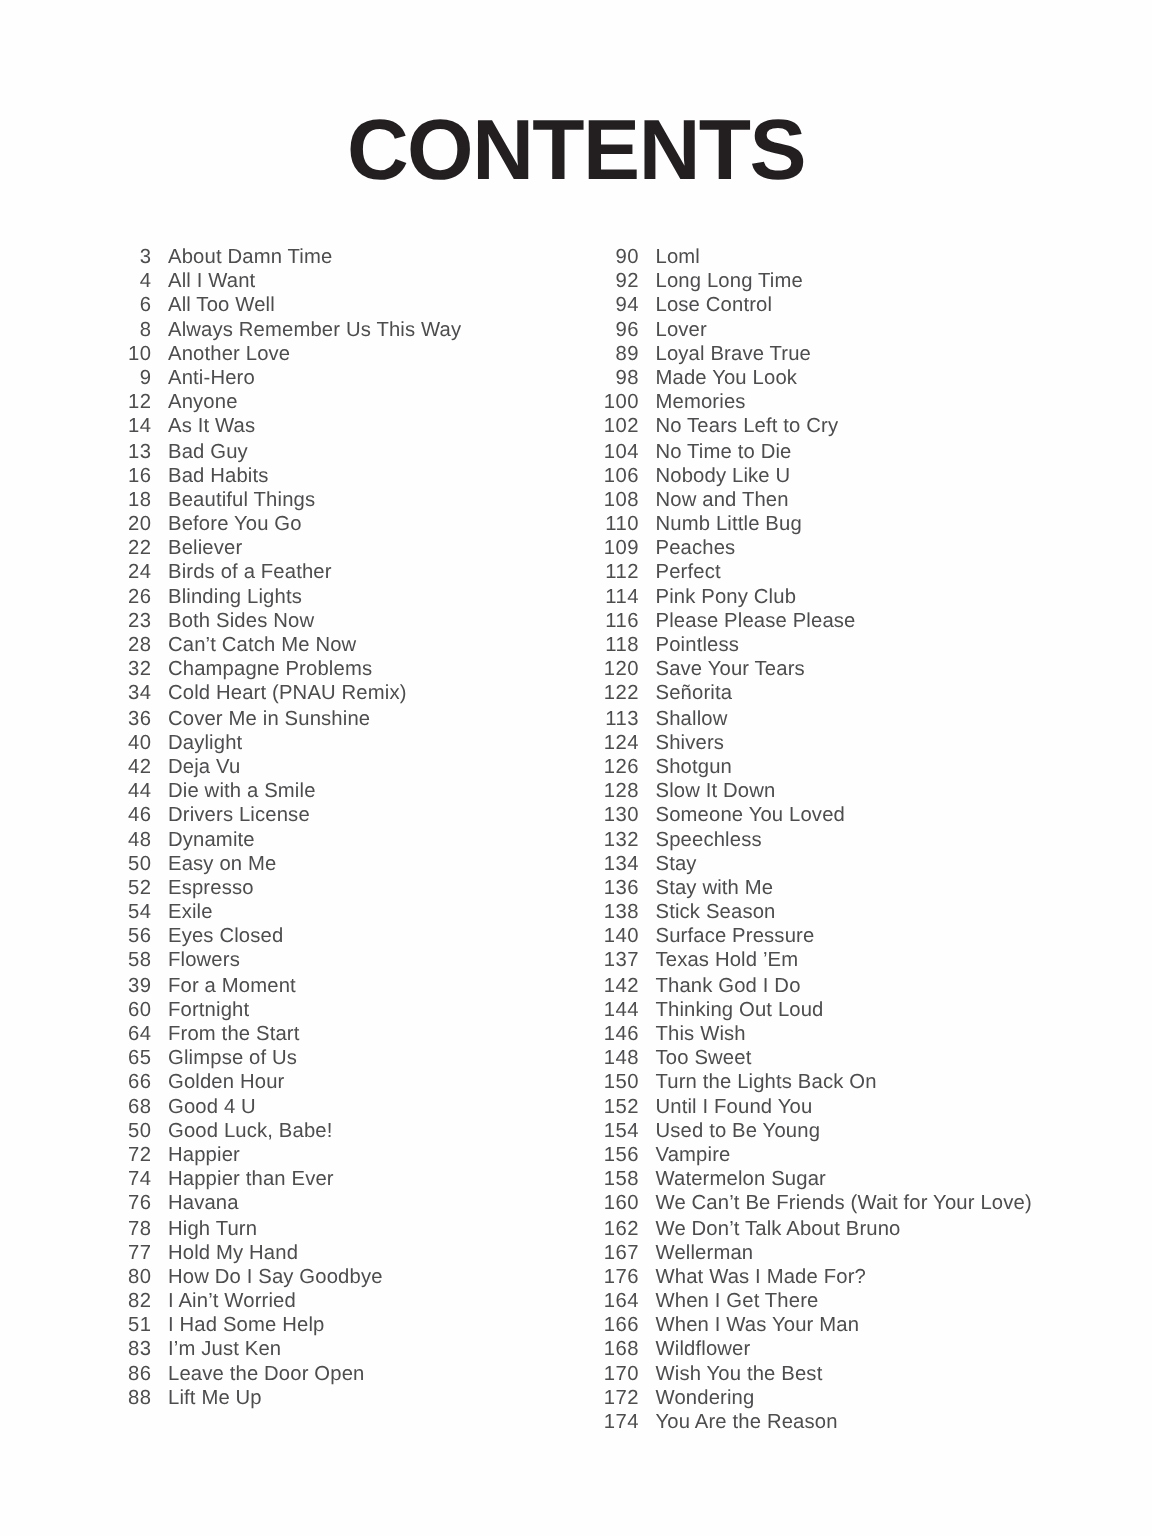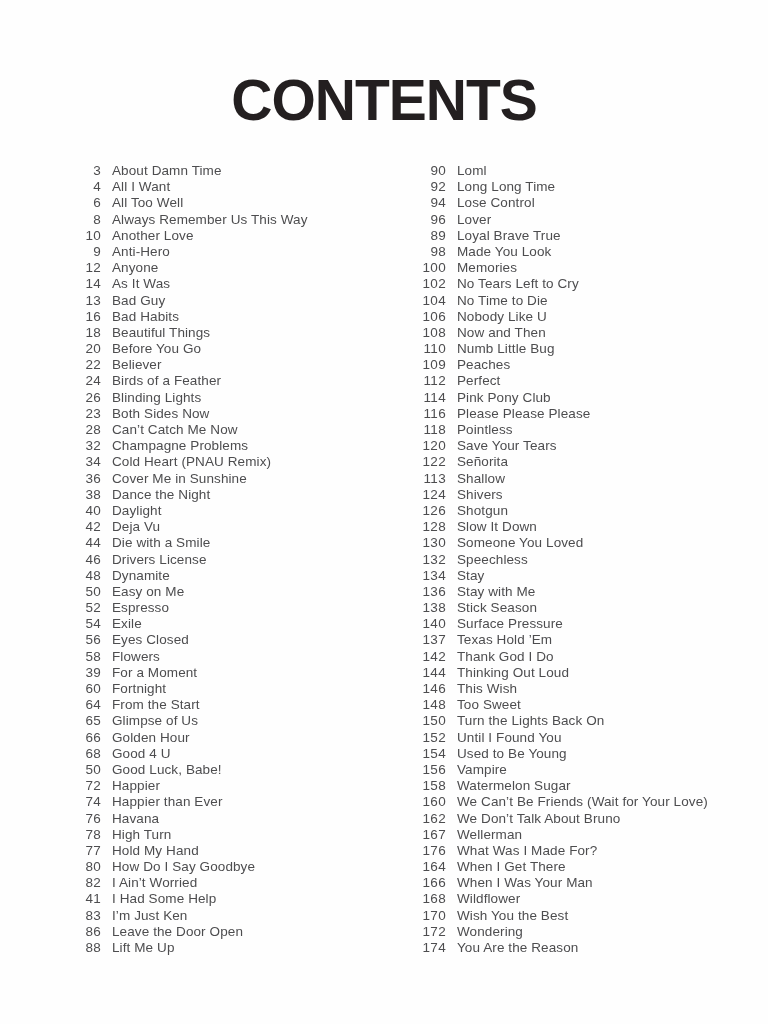--- a/index.html
+++ b/index.html
@@ -32,21 +32,21 @@
     position: absolute;
     top: 163px;
     left: 0;
     width: 768px;
   }
   .col {
     position: absolute;
     top: 0;
   }
   .col-left  { left: 61px;  }
-  .col-right { left: 406px; }
+  .col-right { left: 386px; }
   .row {
     display: flex;
     align-items: baseline;
     height: 16.2px;
     font-size: 13.5px;
     line-height: 16.2px;
     color: #4d4d4f;
     white-space: nowrap;
   }
   .num {
@@ -141,24 +141,20 @@
         </div>
         <div class="row">
           <span class="num">34</span>
           <span class="song">Cold Heart (PNAU Remix)</span>
         </div>
         <div class="row">
           <span class="num">36</span>
           <span class="song">Cover Me in Sunshine</span>
         </div>
         <div class="row">
-          <span class="num">38</span>
-          <span class="song">Dance the Night</span>
-        </div>
-        <div class="row">
           <span class="num">40</span>
           <span class="song">Daylight</span>
         </div>
         <div class="row">
           <span class="num">42</span>
           <span class="song">Deja Vu</span>
         </div>
         <div class="row">
           <span class="num">44</span>
           <span class="song">Die with a Smile</span>
@@ -241,21 +237,21 @@
         </div>
         <div class="row">
           <span class="num">80</span>
           <span class="song">How Do I Say Goodbye</span>
         </div>
         <div class="row">
           <span class="num">82</span>
           <span class="song">I Ain’t Worried</span>
         </div>
         <div class="row">
-          <span class="num">41</span>
+          <span class="num">51</span>
           <span class="song">I Had Some Help</span>
         </div>
         <div class="row">
           <span class="num">83</span>
           <span class="song">I’m Just Ken</span>
         </div>
         <div class="row">
           <span class="num">86</span>
           <span class="song">Leave the Door Open</span>
         </div>

